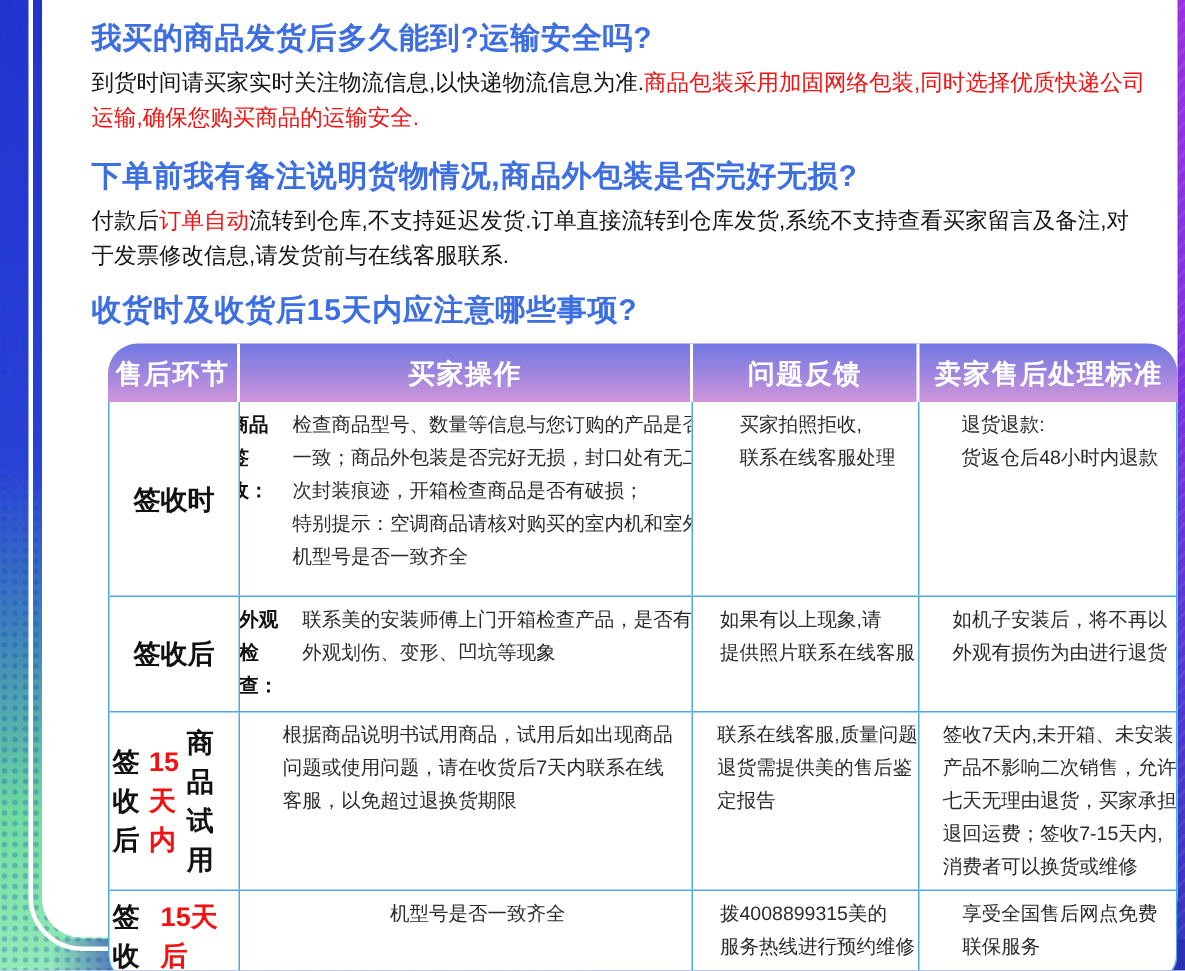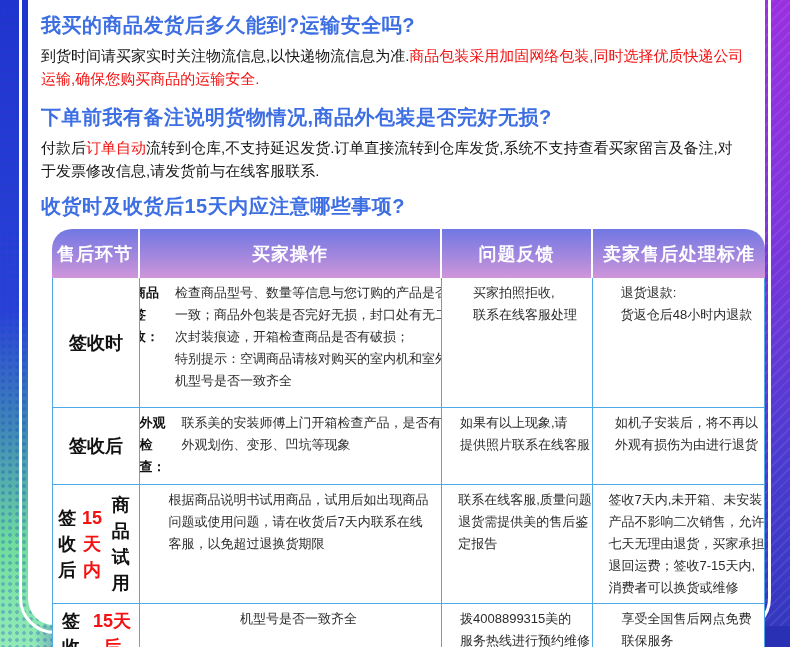--- a/index.html
+++ b/index.html
@@ -15,48 +15,48 @@
     background-size:7px 7px;}
   .bg-right{position:absolute;right:0;top:0;width:395px;height:100%;
     background:linear-gradient(180deg,#9a30e0 0%,#7e35de 35%,#4a3bd0 72%,#3136bd 100%);}
   .bg-right::after{content:"";position:absolute;inset:0;
     background:repeating-linear-gradient(135deg, rgba(255,255,255,.07) 0 2px, transparent 2px 7px);}
   .bg-bottom{position:absolute;left:34px;right:0;bottom:0;height:21px;
     background:linear-gradient(90deg, rgba(41,48,180,0) 0, #2930b4 70px, #2930b4 100%);}
   .frame{position:absolute;left:19px;right:19px;top:-40px;bottom:13px;
     border:3px solid #fff;border-radius:36px;}
   .panel{position:absolute;left:28px;top:0;width:737px;height:625px;
-    background:#fff;border-radius:0 0 26px 26px;}
+    background:#fff;border-radius:0 0 26px 26px;padding-left:20px;}
   
   .content{padding:0 18px 0 13px;}
   .q-title{margin:0;color:#3d6fe3;font-size:20px;font-weight:bold;letter-spacing:.5px;}
   .qt1{padding-top:12px;}
   .qt2{padding-top:14px;}
   .qt3{padding-top:11px;}
   .q-body{margin:5px 0 0 0;font-size:15px;line-height:23px;color:#151515;}
   .red{color:#f31111;}
   
   .tbl{margin:9px 0 0 11px;width:713px;}
-  .thead{display:grid;grid-template-columns:86px 302px 151px 174px;height:49px;
+  .thead{display:grid;grid-template-columns:86px 302px 151px 174px;height:39px;
     border-radius:20px 20px 0 0;overflow:hidden;
     background:linear-gradient(180deg,#7178e3 0%,#a387de 55%,#d095da 100%);}
   .th{box-sizing:border-box;display:flex;align-items:center;justify-content:center;
     color:#fff;font-size:18px;font-weight:bold;letter-spacing:1px;}
   .th + .th{border-left:2px solid #fff;text-align:center;}
   .tbody{border:1px solid #4fa8e8;border-top:none;border-radius:0 0 18px 18px;overflow:hidden;background:#fff;}
   .row{display:grid;grid-template-columns:86px 302px 151px 172px;}
   .row + .row{border-top:1px solid #4fa8e8;}
   .r1{min-height:129px;}
   .r2{min-height:76px;}
   .r3{min-height:112px;}
   .r4{min-height:56px;}
   .cell{box-sizing:border-box;overflow:hidden;display:flex;
     justify-content:center;padding:4px 8px;font-size:13px;line-height:22px;color:#2b2b2b;}
   .cell + .cell{border-left:1px solid #4fa8e8;}
-  .stage-cell{align-items:center;text-align:center;font-size:18px;font-weight:bold;
+  .stage-cell{align-items:center;font-size:18px;font-weight:bold;
     line-height:26px;color:#111;padding:4px 2px;}
   .stage-cell span{display:block;}
   .stage-cell span:empty{display:none;}
   .op-title{font-weight:bold;color:#111;}
   .op-title:empty{display:none;}
   .pre{white-space:pre;margin-left:16px;}
 </style>
 </head>
 <body>
 

